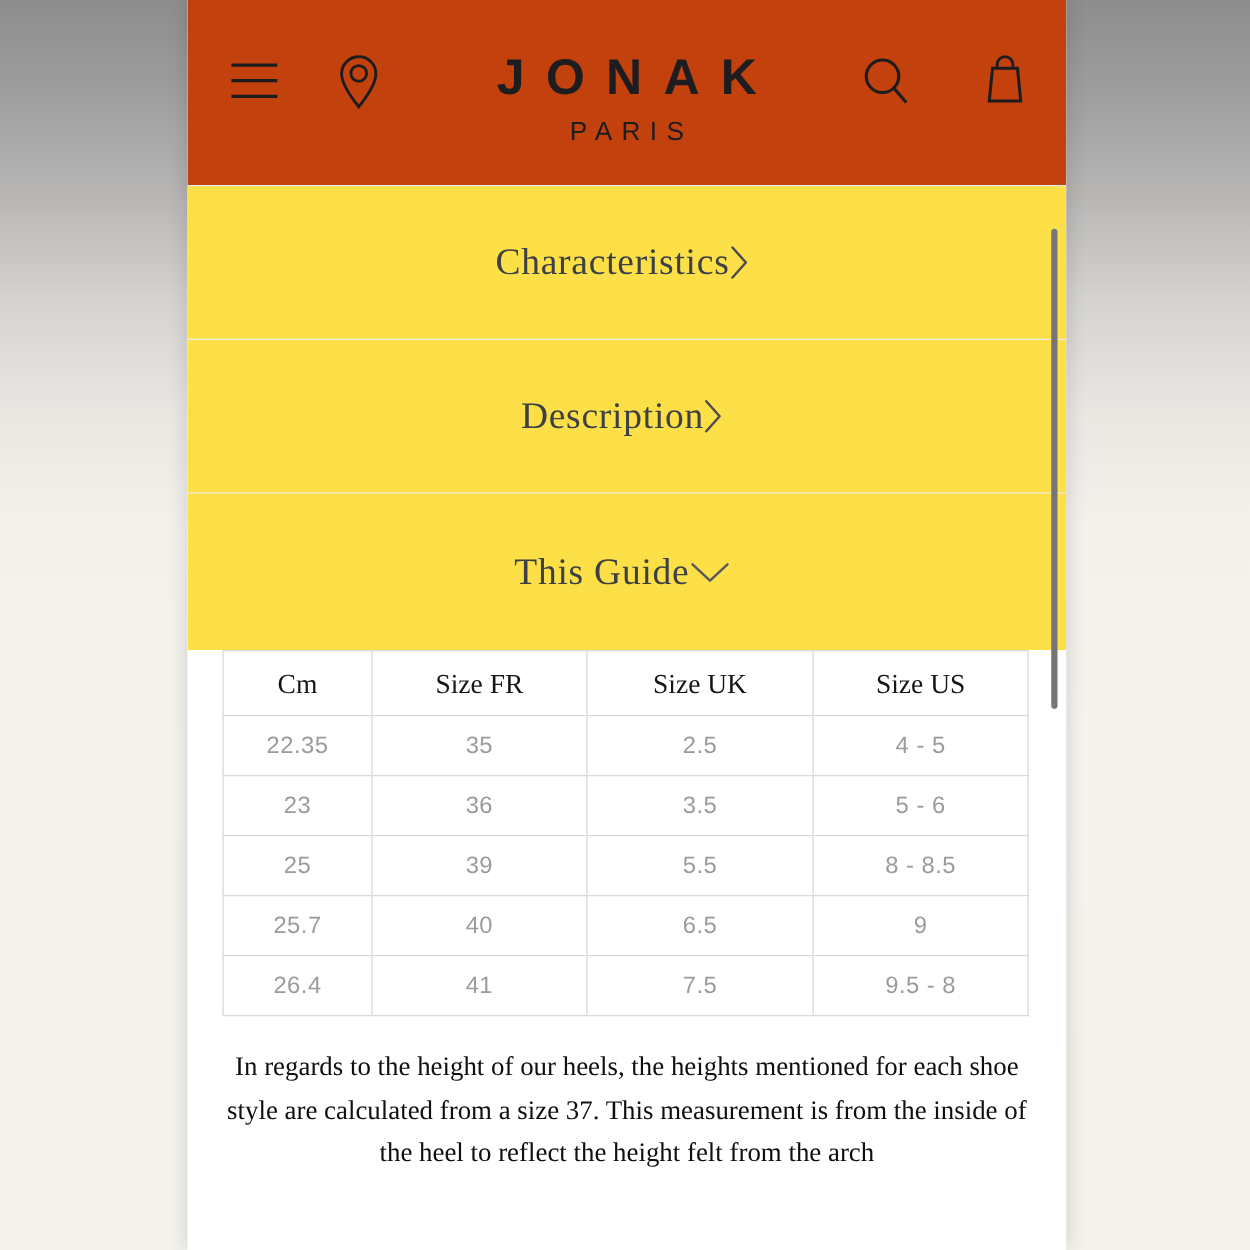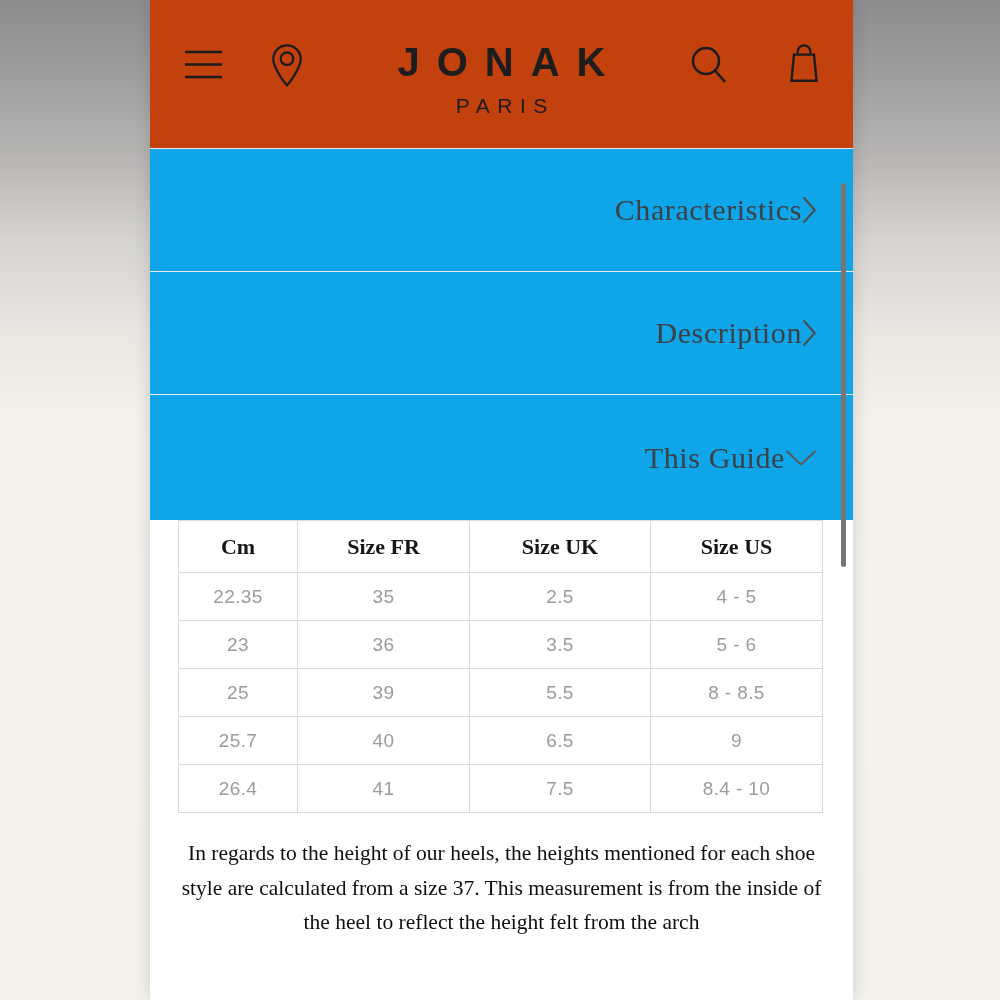--- a/index.html
+++ b/index.html
@@ -26,37 +26,37 @@
   }
   .logo .brand{
     font-size:40px;font-weight:600;letter-spacing:17px;margin-right:-17px;
     font-family:"Liberation Sans",sans-serif;
   }
   .logo .sub{
     margin-top:9px;font-size:21px;font-weight:500;letter-spacing:7.5px;margin-right:-7.5px;
   }
   
   .acc-row{
-    position:relative;display:flex;align-items:center;justify-content:flex-end;
-    padding:0 36px 0 28px;border-bottom:1px solid #ececec;cursor:pointer;background:#0ea5e9;
+    position:relative;display:flex;align-items:center;justify-content:center;
+    padding:0 36px 0 28px;border-bottom:1px solid #ececec;cursor:pointer;background:#fde047;
   }
   .acc-row.h122{height:122px;}
   .acc-row.h125{height:125px;border-bottom:none;}
   .acc-title{
     font-family:"Liberation Serif","DejaVu Serif",serif;
     font-size:30px;color:#3d4044;letter-spacing:.6px;
   }
   
   .size-table{
     margin-left:28px;width:644px;border-collapse:collapse;table-layout:fixed;
   }
   .size-table th{
     height:49px;border:1px solid #d9d9d9;
     font-family:"Liberation Serif","DejaVu Serif",serif;
-    font-weight:700;font-size:22px;color:#161616;text-align:center;
+    font-weight:400;font-size:22px;color:#161616;text-align:center;
   }
   .size-table td{
     height:45px;border:1px solid #d9d9d9;
     font-family:"Liberation Sans",sans-serif;
     font-size:19px;color:#9b9b9b;letter-spacing:.4px;text-align:center;margin-top:31px;
   }
   
   .note{
     margin:23px 25px 0 25px;text-align:center;
     font-family:"Liberation Serif","DejaVu Serif",serif;
@@ -185,21 +185,21 @@
       <tr>
         <td>25.7</td>
         <td>40</td>
         <td>6.5</td>
         <td>9</td>
       </tr>
       <tr>
         <td>26.4</td>
         <td>41</td>
         <td>7.5</td>
-        <td>8.4 - 10</td>
+        <td>9.5 - 8</td>
       </tr>
     </tbody>
   </table>
 
   <p class="note">In regards to the height of our heels, the heights mentioned for each shoe style are calculated from a size 37. This measurement is from the inside of the heel to reflect the height felt from the arch</p>
 
 </div>
 
 <div class="scrollbar"></div>
 

